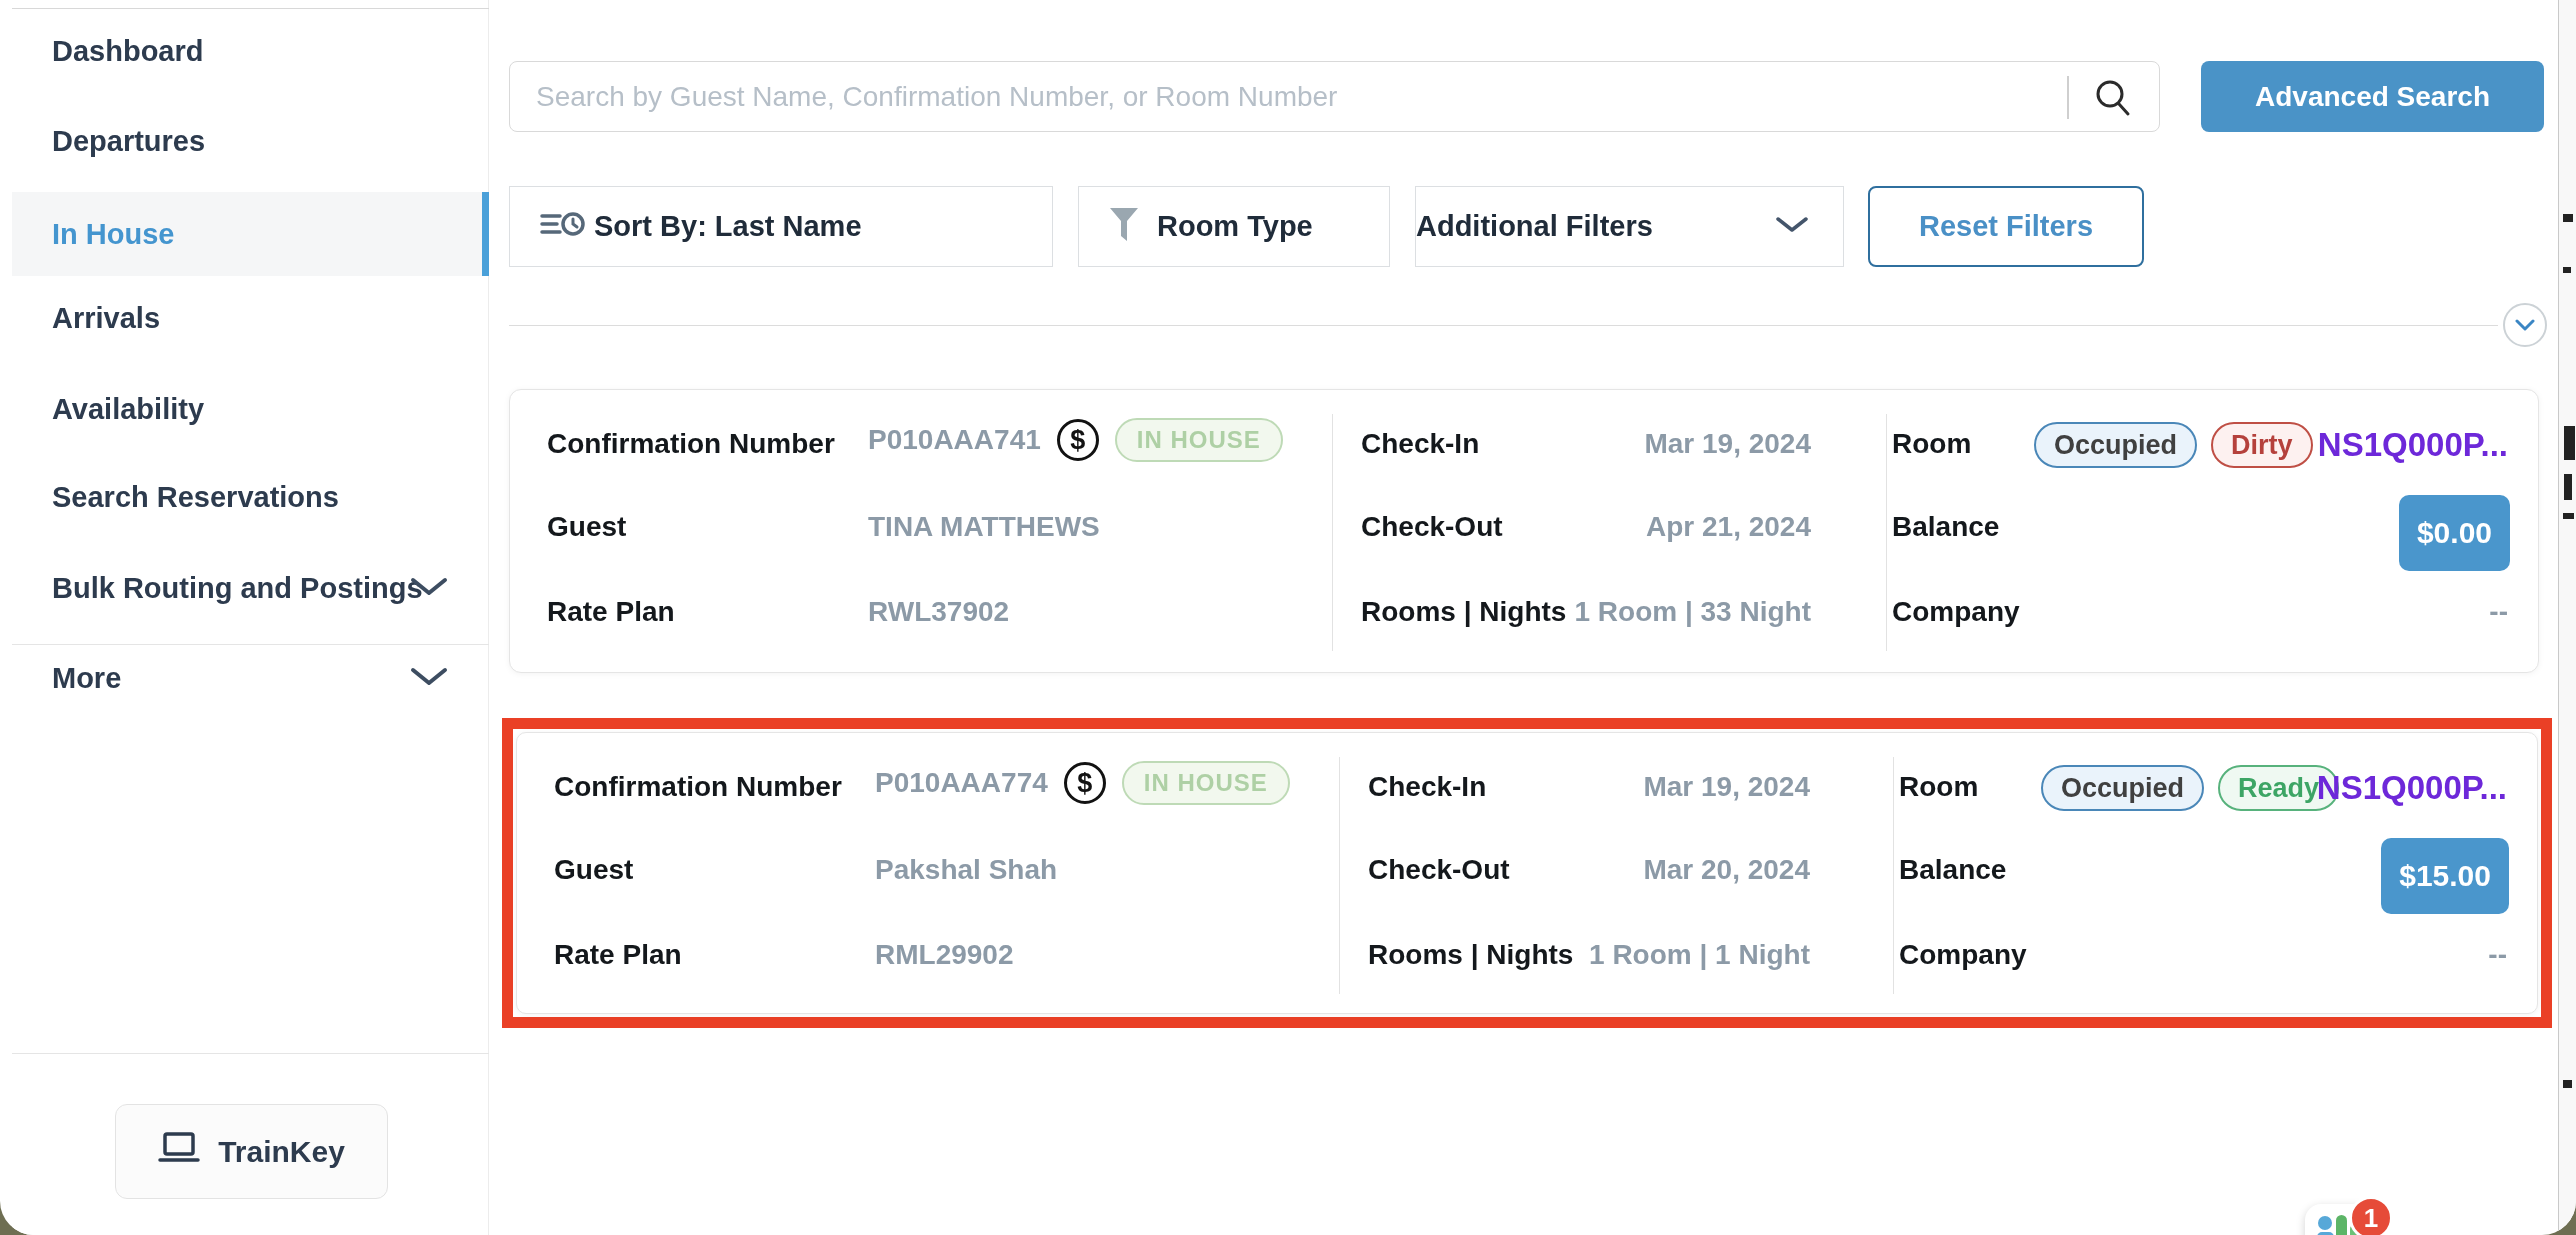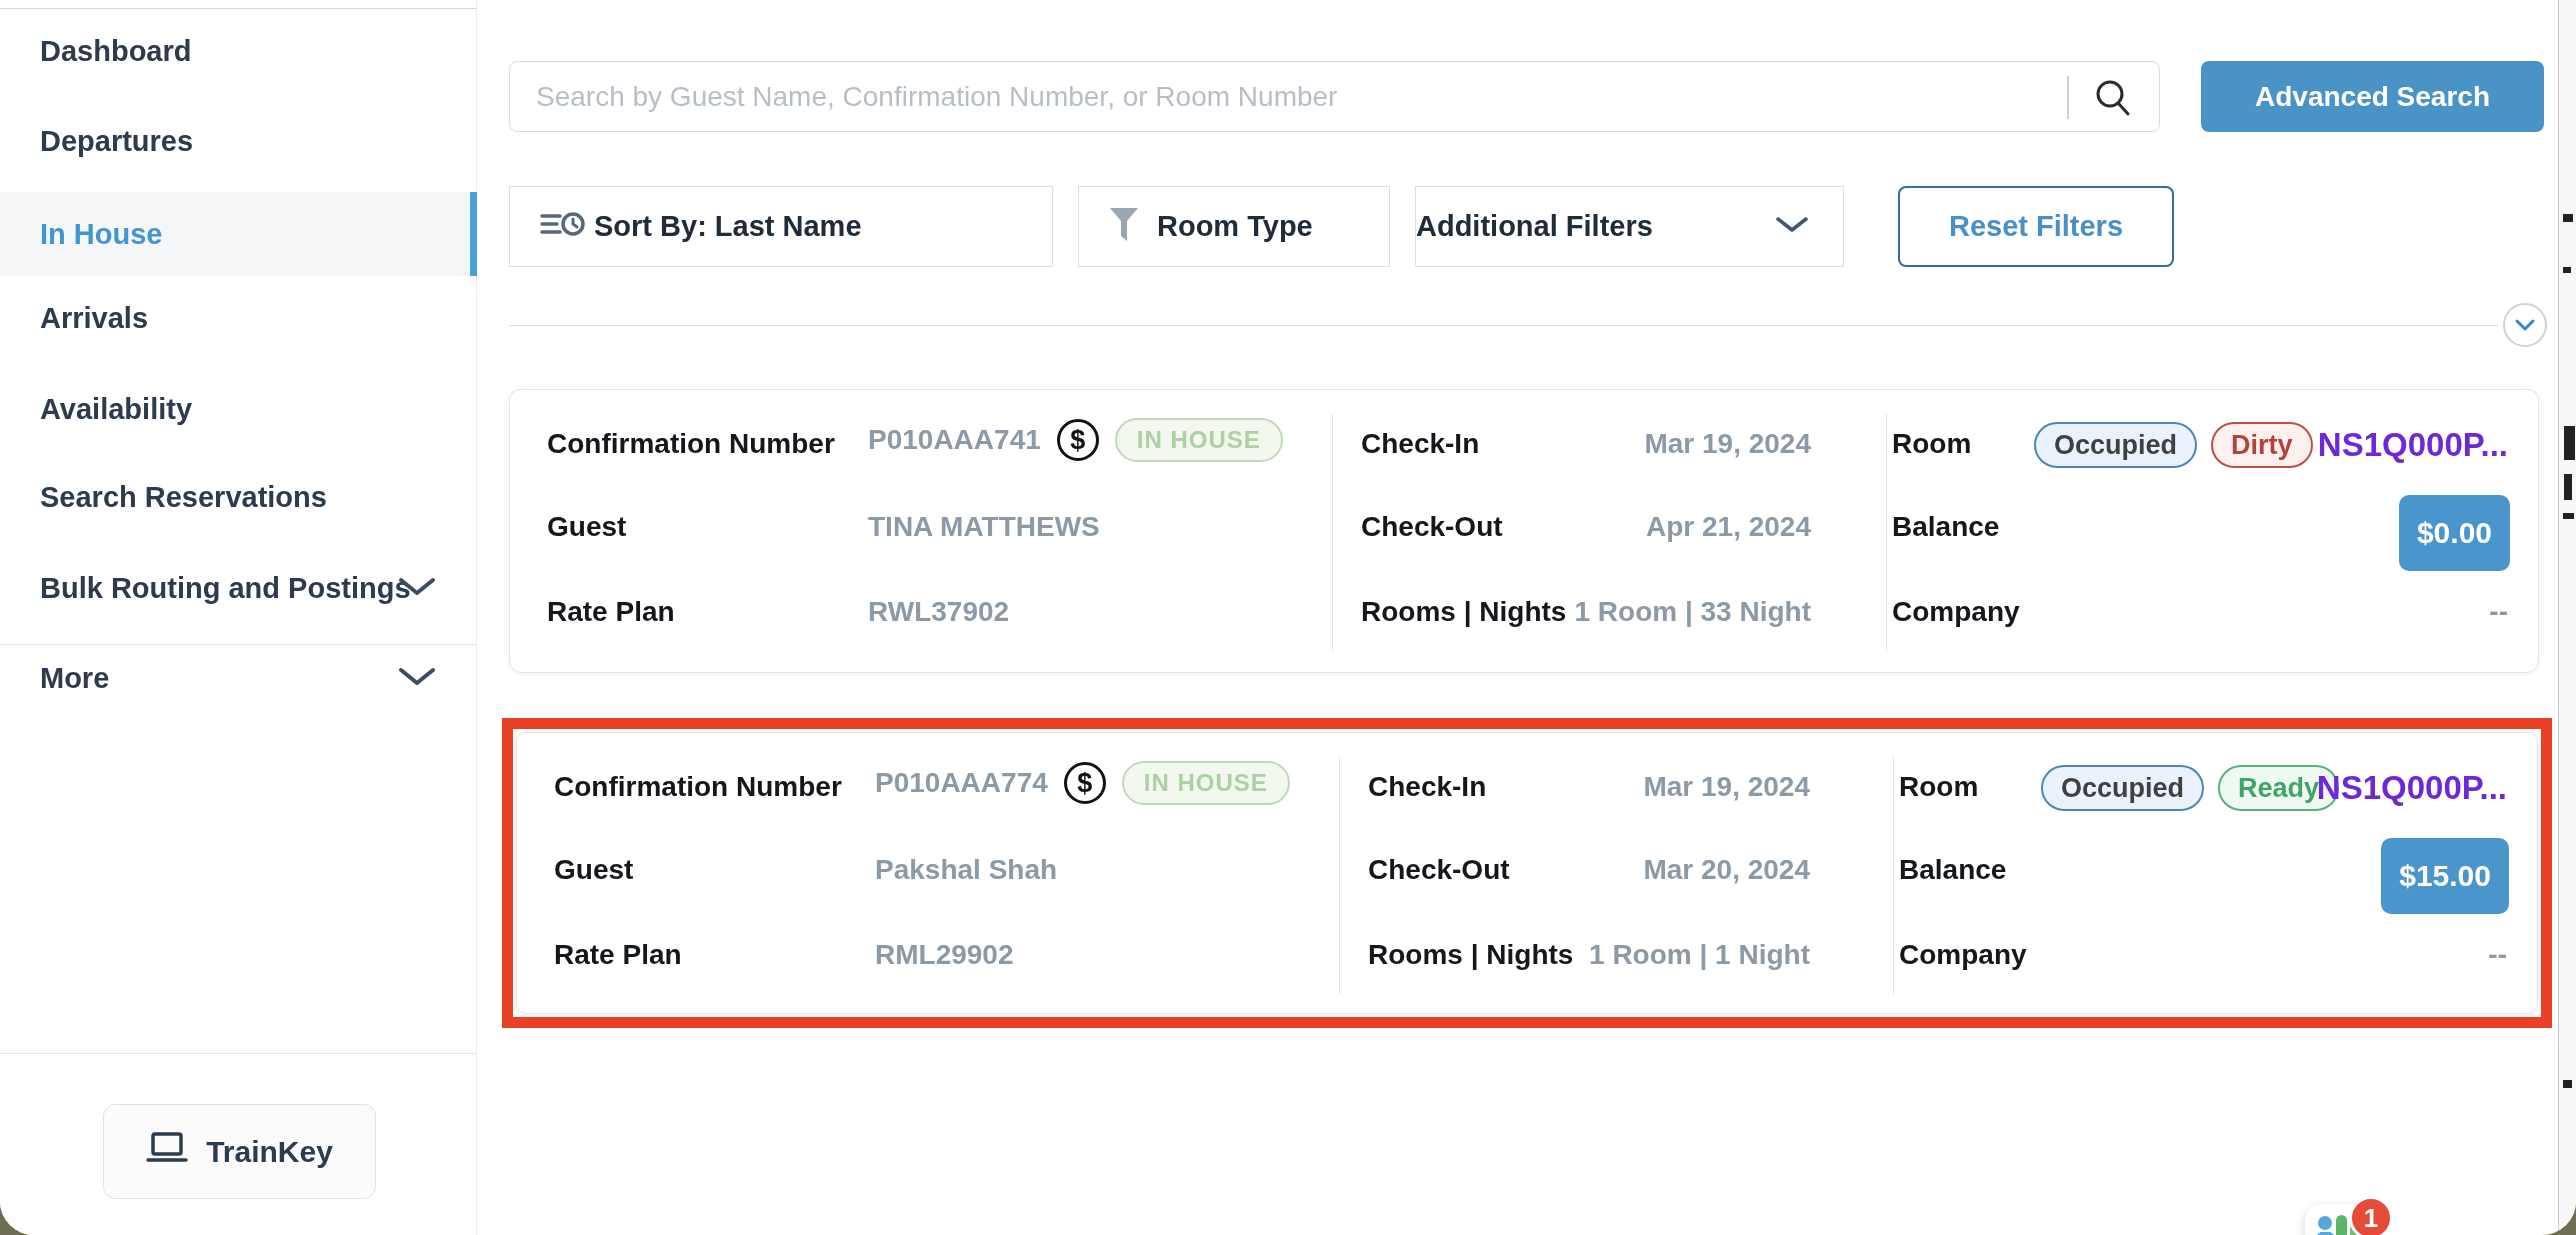--- a/index.html
+++ b/index.html
@@ -1,21 +1,21 @@
 <!DOCTYPE html>
 <html><head>
 <meta charset="utf-8">
 <style>
   * { margin:0; padding:0; box-sizing:border-box; }
   html,body { width:2576px; height:1235px; overflow:hidden; }
   body { background:#6e6e52; font-family:"Liberation Sans", sans-serif; }
   #window { position:absolute; inset:0; background:#fff; border-radius:0 0 34px 34px; overflow:hidden; }
 
   
-  #sidebar { position:absolute; left:0; top:0; width:477px; height:1235px; background:#fff; border-right:1px solid #ececec; }
+  #sidebar { position:absolute; left:12px; top:0; width:477px; height:1235px; background:#fff; border-right:1px solid #ececec; }
   .sb-topline { position:absolute; left:0; top:8px; width:477px; height:1px; background:#d8d8d8; }
   .sb-item { position:absolute; left:40px; height:60px; line-height:60px; font-size:29px; font-weight:600; color:#2d3b4e; cursor:pointer; }
   .sb-active-row { position:absolute; left:0; top:192px; width:477px; height:84px; background:#f5f6f7; }
   .sb-active-bar { position:absolute; right:0; top:0; width:7px; height:84px; background:#4aa0d9; }
   .sb-active-label { position:absolute; left:40px; top:12px; height:60px; line-height:60px; font-size:29px; font-weight:600; color:#4495cf; }
   .sb-chev { position:absolute; width:38px; height:20px; }
   .sb-chev svg { display:block; }
   .sb-divider { position:absolute; left:0; width:477px; height:1px; background:#e5e5e5; }
   #trainkey-divider { top:1053px; }
   #more-divider { top:644px; }
@@ -28,21 +28,21 @@
   #search-input::placeholder { color:#b6bfc8; }
   #search-divider { position:absolute; left:1557px; top:14px; width:2px; height:43px; background:#cfcfcf; }
   #search-mag { position:absolute; left:1583px; top:16px; width:40px; height:40px; cursor:pointer; }
   #advanced-btn { position:absolute; left:2201px; top:61px; width:343px; height:71px; background:#4a93c7; border-radius:8px; color:#fff; font-size:28px; font-weight:600; display:flex; align-items:center; justify-content:center; cursor:pointer; }
 
   
   .filter-box { position:absolute; top:186px; height:81px; border:1px solid #dcdfe2; border-radius:0; background:#fff; display:flex; align-items:center; cursor:pointer; }
   #sort-box { left:509px; width:544px; }
   #roomtype-box { left:1078px; width:312px; }
   #additional-box { left:1415px; width:429px; }
-  #reset-btn { position:absolute; left:1868px; top:186px; width:276px; height:81px; border:2px solid #2f6f9e; border-radius:8px; background:#fff; display:flex; align-items:center; justify-content:center; font-size:29px; font-weight:600; color:#4a90c6; cursor:pointer;margin-left:30px; }
+  #reset-btn { position:absolute; left:1868px; top:186px; width:276px; height:81px; border:2px solid #2f6f9e; border-radius:8px; background:#fff; display:flex; align-items:center; justify-content:center; font-size:29px; font-weight:600; color:#4a90c6; cursor:pointer; }
   .filter-label { font-size:29px; font-weight:600; color:#202c3a; }
   #sort-box .filter-label { margin-left:84px; }
   #roomtype-box .filter-label { margin-left:78px; }
   #additional-box .filter-label { }
   .fi-icon { position:absolute; left:30px; top:50%; transform:translateY(-50%); }
   #additional-box .chev { position:absolute; right:34px; top:50%; transform:translateY(-50%); }
 
   
   #list-divider { position:absolute; left:509px; top:325px; width:1989px; height:1px; background:#dcdcdc; }
   #collapse-circle { position:absolute; left:2503px; top:303px; width:44px; height:44px; border:2px solid #ccd2d6; border-radius:50%; background:#fff; display:flex; align-items:center; justify-content:center; cursor:pointer; }

